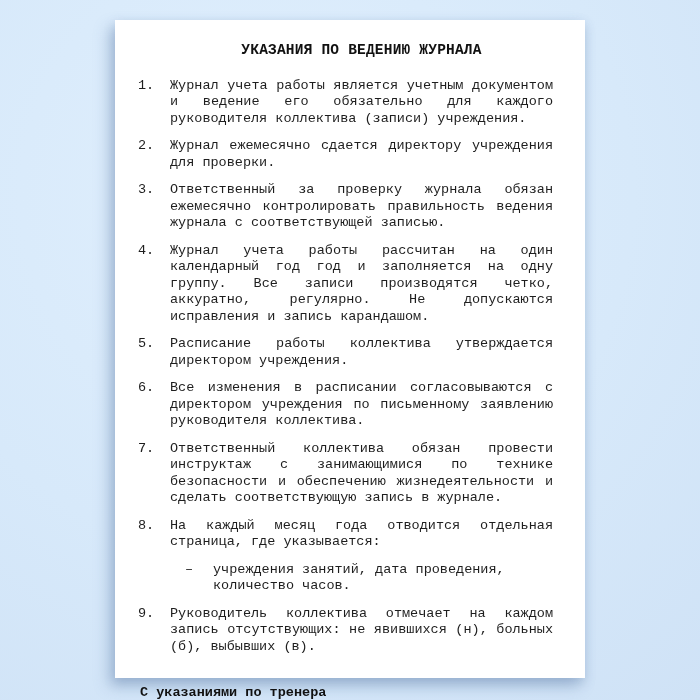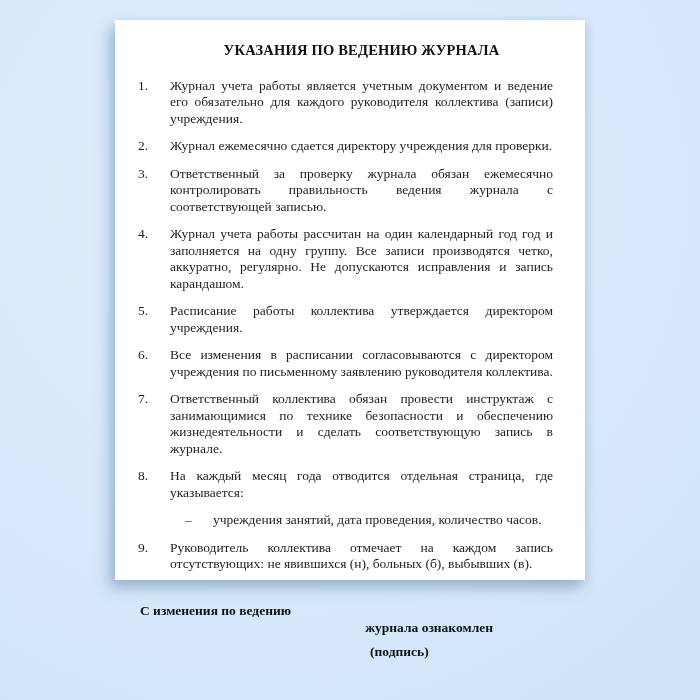--- a/index.html
+++ b/index.html
@@ -7,24 +7,25 @@
   body {
     font-family: "Liberation Serif", "DejaVu Serif", serif;
     background: radial-gradient(circle at 38% 28%, #e0effd 0%, #d7e9fa 55%, #cfe2f6 100%);
     position: relative;
   }
   .document-page {
     position: absolute;
     left: 115px;
     top: 20px;
     width: 470px;
-    height: 560px;
+    height: 658px;
     background: #ffffff;
     box-shadow: -6px 8px 14px rgba(110, 140, 180, 0.45),
                 0 4px 10px rgba(110, 140, 180, 0.30);
+    font-family: Liberation Mono, monospace;
   }
   .doc-content {
     padding: 22px 32px 0 23px;
     color: #1e1e1e;
     font-size: 13.5px;
     line-height: 16.5px;
   }
   .doc-title {
     margin-left: 32px;
     text-align: center;
@@ -123,21 +124,21 @@
               <span class="sub-text">учреждения занятий, дата проведения, количество часов.</span>
             </div></div>
         </div>
         <div class="list-item">
           <div class="item-num">9.</div>
           <div class="item-text">Руководитель коллектива отмечает на каждом запись отсутствующих: не явившихся (н), больных (б), выбывших (в).</div>
         </div>
       </div>
 
     <div class="doc-footer">
-      <div>С изменения по ведению</div>
+      <div>С указаниями по тренера</div>
       <div class="sig-row">
         <span class="sig-label">журнала ознакомлен</span>
         <span class="sig-line"></span>
       </div>
       <div class="sig-caption">(подпись)</div>
     </div>
   </div>
 </div>
 
 </body></html>

